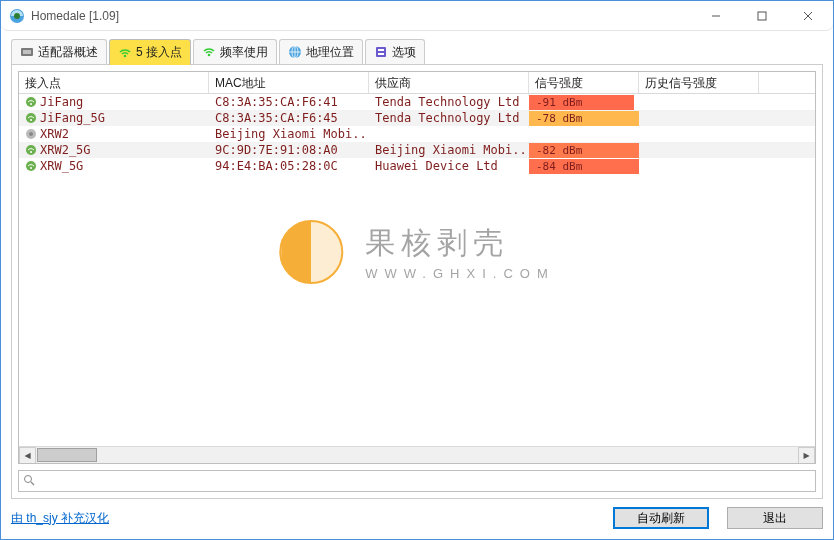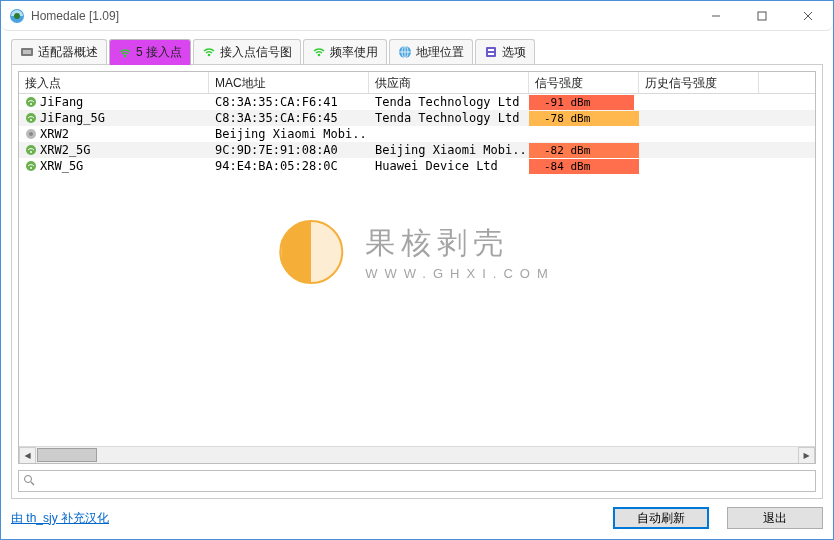--- a/index.html
+++ b/index.html
@@ -9,34 +9,34 @@
 
 .titlebar { height: 30px; background: #fff; display: flex; align-items: center; padding: 0 2px 0 8px; border-bottom: 1px solid #e5e5e5; border-radius: 7px; }
 .title-icon { width: 16px; height: 16px; margin-right: 6px; }
 .title-text { flex: 1; color: #555; font-size: 12px; }
 .winbtn { width: 46px; height: 30px; display: flex; align-items: center; justify-content: center; color: #555; }
 
 .content { flex: 1; padding: 8px 10px 10px 10px; display: flex; flex-direction: column; }
 
 .tabbar { display: flex; height: 26px; position: relative; z-index: 2; }
 .tab { display: flex; align-items: center; gap: 4px; padding: 0 8px; border: 1px solid #ccc; border-bottom: none; background: #f7f7f7; border-top-left-radius: 3px; border-top-right-radius: 3px; margin-right: 2px; height: 25px; cursor: default; font-size: 12px; color: #222; }
-.tab.active { background: #d946ef; border-color: #bbb; height: 26px; position: relative; }
+.tab.active { background: #fde047; border-color: #bbb; height: 26px; position: relative; }
 .tab-icon { width: 14px; height: 14px; display: inline-flex; align-items: center; justify-content: center; }
 
 .panel { border: 1px solid #ccc; flex: 1; margin-top: -1px; background: #fff; padding: 6px; display: flex; flex-direction: column; position: relative; }
 
 .listview { border: 1px solid #bfbfbf; flex: 1; display: flex; flex-direction: column; background: #fff; overflow: hidden; position: relative; }
 .lv-header { display: flex; height: 22px; background: #fff; border-bottom: 1px solid #d9d9d9; font-size: 12px; }
 .lv-col { border-right: 1px solid #e0e0e0; padding: 3px 6px; color: #222; white-space: nowrap; overflow: hidden; }
 .lv-body { flex: 1; overflow: auto; position: relative; }
-.lv-row { display: flex; height: 16px; font-family: "SimSun", monospace; font-size: 12px; color: #000000; }
+.lv-row { display: flex; height: 16px; font-family: "SimSun", monospace; font-size: 12px; color: #7f1d1d; }
 .lv-cell { padding: 1px 6px; white-space: nowrap; overflow: hidden; display: flex; align-items: center; gap: 3px; }
 .lv-cell .rowicon { width: 12px; height: 12px; flex-shrink: 0; }
 .signal-cell { padding: 0; }
-.signal-bar { height: 15px; margin-top: 0; display: flex; align-items: center; padding-left: 15px; font-family: monospace; font-size: 11px; }
+.signal-bar { height: 15px; margin-top: 0; display: flex; align-items: center; padding-left: 7px; font-family: monospace; font-size: 11px; }
 
 .hscroll { height: 17px; border-top: 1px solid #d9d9d9; display: flex; background: #f0f0f0; }
 .hscroll .arrow { width: 17px; height: 17px; background: #f0f0f0; border: 1px solid #cdcdcd; display: flex; align-items: center; justify-content: center; font-size: 8px; color: #555; }
 .hscroll .track { flex: 1; position: relative; }
 .hscroll .thumb { position: absolute; left: 1px; top: 1px; width: 60px; height: 14px; background: #cdcdcd; border: 1px solid #a0a0a0; }
 
 .searchbar { height: 22px; border: 1px solid #bfbfbf; margin-top: 6px; display: flex; align-items: center; padding: 0 4px; gap: 4px; }
 .searchbar input { border: none; outline: none; flex: 1; font-size: 12px; }
 
 .footer { display: flex; align-items: center; margin-top: 8px; gap: 18px; }
@@ -100,30 +100,20 @@
       </div>
       <div class="tab active">
         <span class="tab-icon">
             <svg viewBox="0 0 14 14">
               <path d="M2 6a7 7 0 0110 0" fill="none" stroke="#3c3" stroke-width="1.5"></path>
               <path d="M4 8a4 4 0 016 0" fill="none" stroke="#3c3" stroke-width="1.5"></path>
               <circle cx="7" cy="10" r="1.3" fill="#3c3"></circle>
             </svg>
           </span>
         <span>5 接入点</span>
-      </div>
-      <div class="tab">
-        <span class="tab-icon">
-            <svg viewBox="0 0 14 14">
-              <path d="M2 6a7 7 0 0110 0" fill="none" stroke="#3c3" stroke-width="1.5"></path>
-              <path d="M4 8a4 4 0 016 0" fill="none" stroke="#3c3" stroke-width="1.5"></path>
-              <circle cx="7" cy="10" r="1.3" fill="#3c3"></circle>
-            </svg>
-          </span>
-        <span>接入点信号图</span>
       </div>
       <div class="tab">
         <span class="tab-icon">
             <svg viewBox="0 0 14 14">
               <path d="M2 6a7 7 0 0110 0" fill="none" stroke="#3c3" stroke-width="1.5"></path>
               <path d="M4 8a4 4 0 016 0" fill="none" stroke="#3c3" stroke-width="1.5"></path>
               <circle cx="7" cy="10" r="1.3" fill="#3c3"></circle>
             </svg>
           </span>
         <span>频率使用</span>

